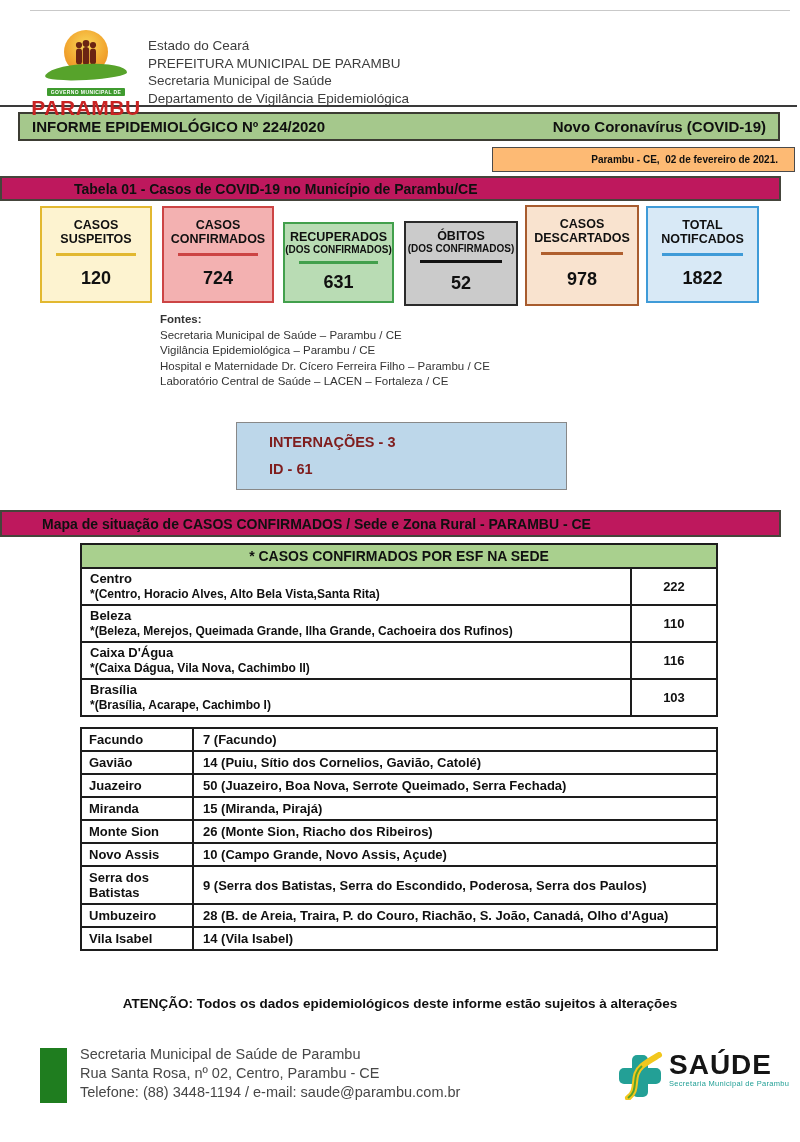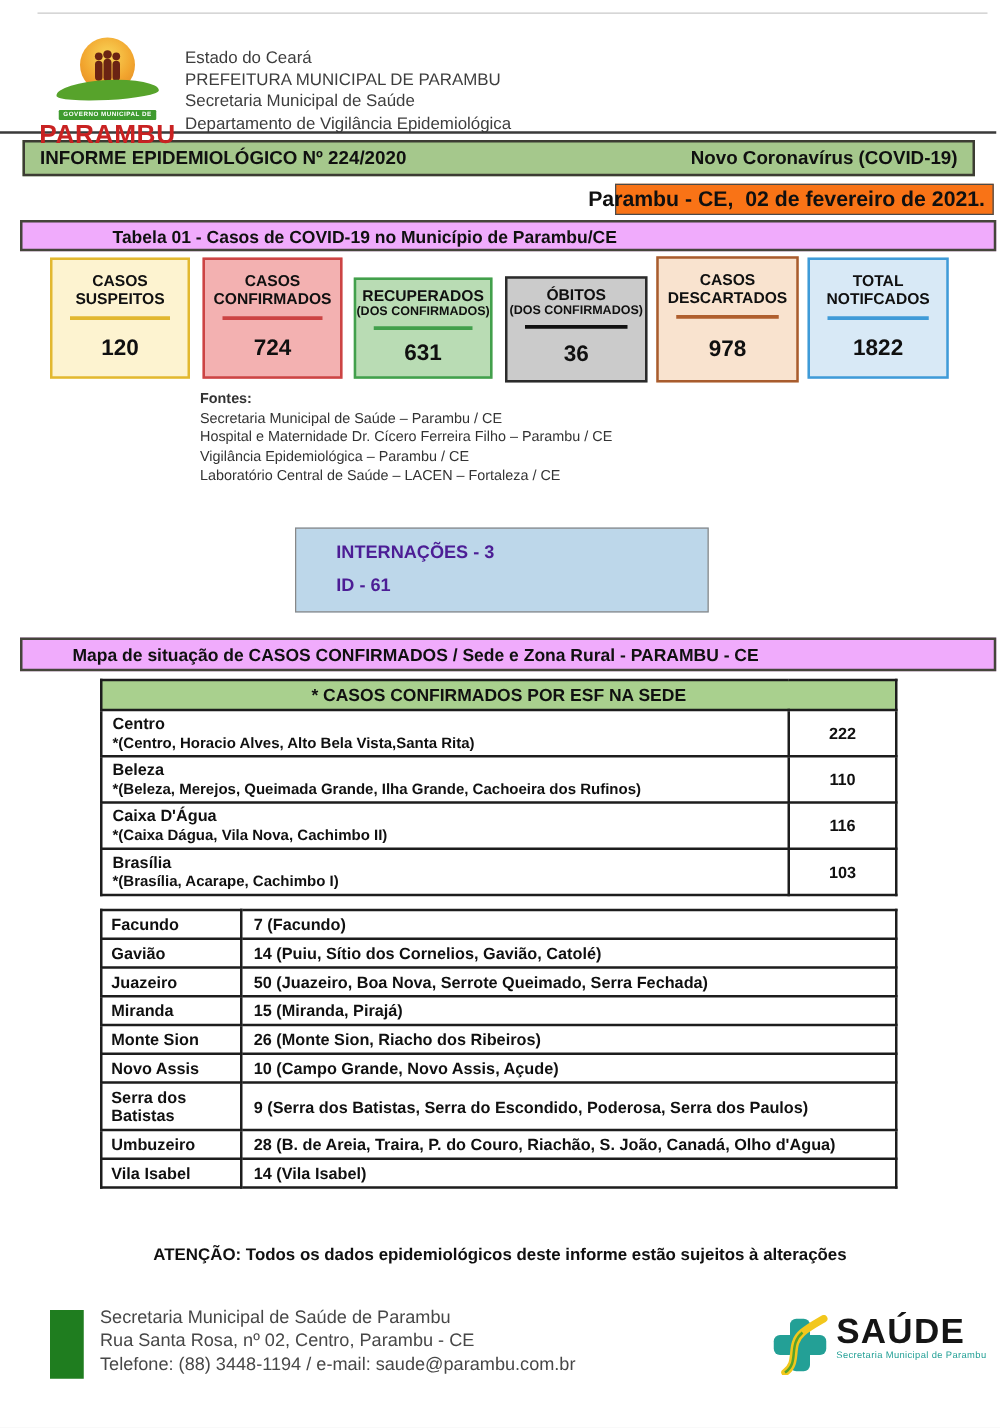--- a/index.html
+++ b/index.html
@@ -22,25 +22,25 @@
   .logo-tag { color:#e07b20; font-size:5.5px; font-weight:bold; letter-spacing:.5px; margin-top:1px; }
 
   .header-lines { position:absolute; left:148px; top:37px; font-size:13.5px; color:#3d3d3d; line-height:17.5px; }
 
   .sep { position:absolute; left:0; top:105px; width:797px; height:2px; background:#3a3a3a; }
 
   .title-bar { position:absolute; left:18px; top:112px; width:762px; height:29px; background:#a5c88c;
                border:2px solid #3c3c33; display:flex; align-items:center; justify-content:space-between;
                padding:0 12px; font-weight:bold; font-size:15px; color:#101010; }
 
-  .date-box { position:absolute; left:492px; top:147px; width:303px; height:25px; background:#f97316;
+  .date-box { position:absolute; left:492px; top:147px; width:303px; height:25px; background:#fdba74;
               border:1px solid #4a4a4a; display:flex; align-items:center; justify-content:flex-end;
-              padding-right:6px; font-weight:bold; font-size:17px; color:#101010; white-space:pre; }
-
-  .green-bar { position:absolute; left:16px; background:#f0abfc; border:2px solid #45453b;
+              padding-right:16px; font-weight:bold; font-size:10px; color:#101010; white-space:pre; }
+
+  .green-bar { position:absolute; left:0; background:#be185d; border:2px solid #45453b;
                display:flex; align-items:center; font-weight:bold; color:#101010; }
   .bar-tabela { top:176px; width:781px; height:25px; font-size:14px; padding-left:72px; }
   .bar-mapa   { top:510px; width:781px; height:27px; font-size:14px; padding-left:40px; }
 
   
   .stat { position:absolute; border:2px solid; display:flex; flex-direction:column; align-items:center;
           text-align:center; color:#101010; }
   .stat .lbl { font-weight:bold; font-size:12.5px; line-height:14px; margin-top:10px; }
   .stat .sub { font-weight:bold; font-size:10px; line-height:9px; margin-top:1px; }
   .stat .rule { width:74%; height:3px; margin-top:7px; }
@@ -52,21 +52,21 @@
   .s3 { left:404px; top:221px; width:114px; height:85px;  background:#cbcbcb; border-color:#2b2b2b; }
   .s4 { left:525px; top:205px; width:114px; height:101px; background:#f9e3cf; border-color:#a85c2e; }
   .s5 { left:646px; top:206px; width:113px; height:97px;  background:#d8e9f6; border-color:#3f9bd8; }
   .r0 { background:#e2b830; } .r1 { background:#cc4444; } .r2 { background:#42a04c; }
   .r3 { background:#111111; height:4px; } .r4 { background:#b05f2e; } .r5 { background:#3f9bd8; }
 
   .fontes { position:absolute; left:160px; top:312px; font-size:11.5px; color:#333; line-height:15.5px; }
   .fontes .ft { font-weight:bold; }
 
   .intern { position:absolute; left:236px; top:422px; width:331px; height:68px; background:#bdd7ea;
-            border:1px solid #888; padding:11px 0 0 32px; font-weight:bold; font-size:14.5px; color:#4c1d95; }
+            border:1px solid #888; padding:11px 0 0 32px; font-weight:bold; font-size:14.5px; color:#7f1d1d; }
   .intern .l2 { margin-top:11px; }
 
   table { border-collapse:collapse; }
   .tbl { position:absolute; left:80px; width:638px; border:2px solid #1d1d1d; }
   .tbl th { background:#a9d08e; border:2px solid #1d1d1d; font-size:14px; font-weight:bold;
             color:#101010; height:24px; text-align:center; }
   .tbl td { border:2px solid #1d1d1d; font-weight:bold; color:#101010; vertical-align:middle; }
   .sede-tbl { top:543px; }
   .sede-tbl td.desc { padding:2px 8px; height:36px; }
   .sede-tbl .nm { font-size:13px; line-height:16px; }
@@ -142,38 +142,38 @@
   <div class="stat s2">
     <div class="lbl">RECUPERADOS</div>
     <div class="sub">(DOS CONFIRMADOS)</div>
     <div class="rule r2"></div>
     <div class="val">631</div>
   </div>
   <div class="stat s3">
     <div class="lbl">ÓBITOS</div>
     <div class="sub">(DOS CONFIRMADOS)</div>
     <div class="rule r3"></div>
-    <div class="val">36</div>
+    <div class="val">52</div>
   </div>
   <div class="stat s4">
     <div class="lbl">CASOS DESCARTADOS</div>
     <div class="rule r4"></div>
     <div class="val">978</div>
   </div>
   <div class="stat s5">
     <div class="lbl">TOTAL NOTIFCADOS</div>
     <div class="rule r5"></div>
     <div class="val">1822</div>
   </div>
 
   <div class="fontes">
     <div class="ft">Fontes:</div>
     <div>Secretaria Municipal de Saúde – Parambu / CE</div>
+    <div>Vigilância Epidemiológica – Parambu / CE</div>
     <div>Hospital e Maternidade Dr. Cícero Ferreira Filho – Parambu / CE</div>
-    <div>Vigilância Epidemiológica – Parambu / CE</div>
     <div>Laboratório Central de Saúde – LACEN – Fortaleza / CE</div>
   </div>
 
   <div class="intern">
     <div>INTERNAÇÕES - 3</div>
     <div class="l2">ID - 61</div>
   </div>
 
   <div class="green-bar bar-mapa">Mapa de situação de CASOS CONFIRMADOS / Sede e Zona Rural - PARAMBU - CE</div>
 

